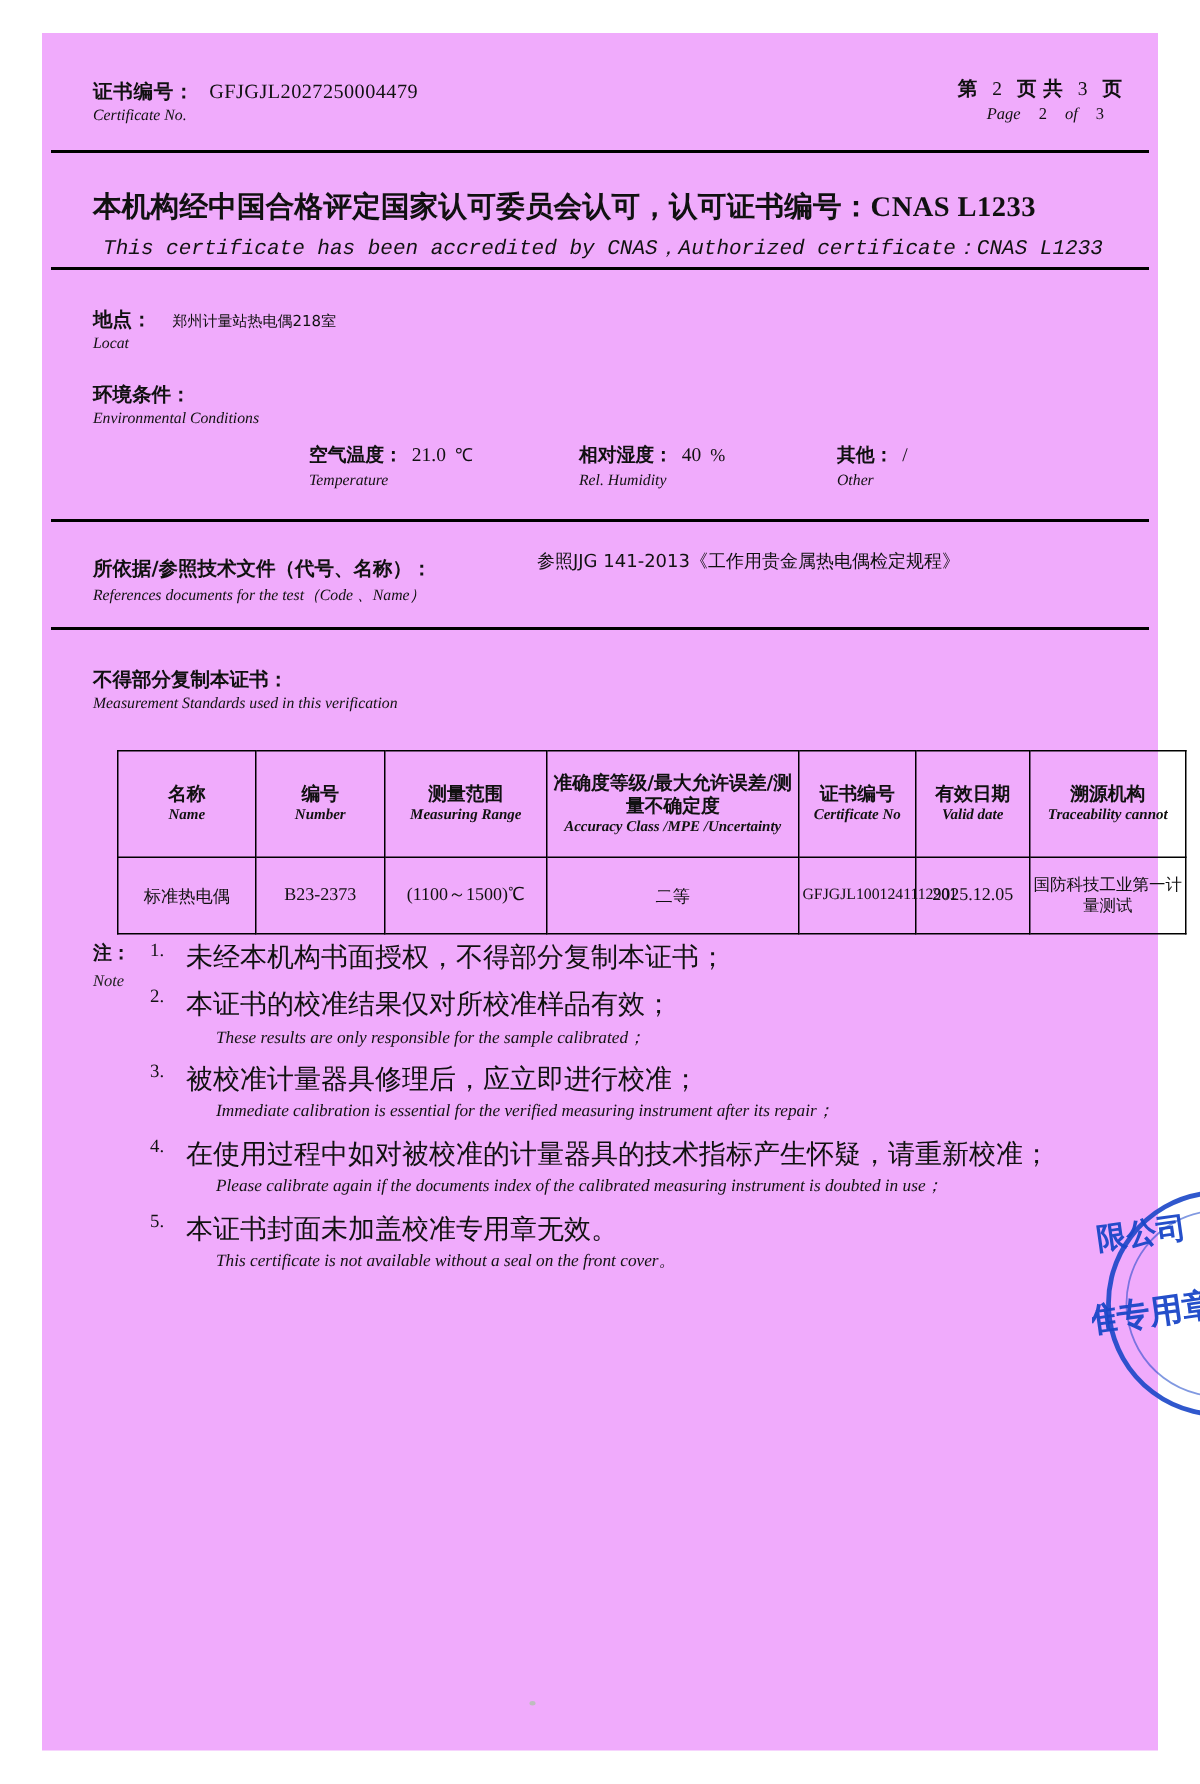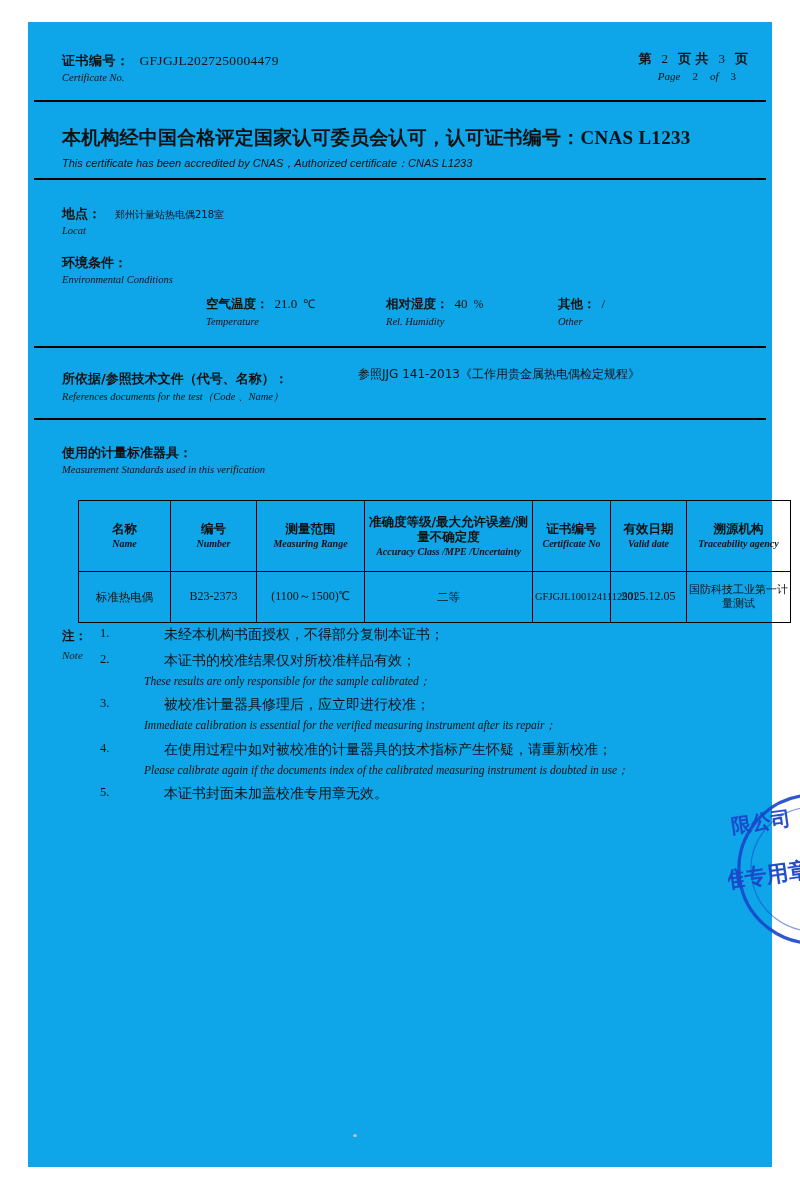--- a/index.html
+++ b/index.html
@@ -15,21 +15,21 @@
     overflow: hidden;
     font-family: "Liberation Serif", serif;
     color: #111;
   }
   .sheet {
     position: absolute;
     left: 28px;
     top: 22px;
     width: 744px;
     height: 1145px;
-    background: #0ea5e9;
+    background: #f0abfc;
     box-shadow: 0 0 0 0 transparent;
   }
   
   .cn {
     font-family: "DejaVu Sans", sans-serif;
     font-weight: bold;
   }
   .en {
     font-family: "Liberation Serif", serif;
     font-style: italic;
@@ -114,24 +114,25 @@
     font-weight: bold;
     font-size: 19px;
     letter-spacing: 0.2px;
   }
   .accred .l1 .code {
     font-family: "Liberation Serif", serif;
     font-weight: bold;
     letter-spacing: 0.3px;
   }
   .accred .l2 {
-    font-family: Liberation Sans, sans-serif;
-    font-style: italic;
-    font-size: 11px;
+    font-family: Liberation Mono, monospace;
+    font-style: italic;
+    font-size: 14px;
     margin-top: 5px;
+    text-align: center;
   }
 
   
   .sect-label {
     font-family: "DejaVu Sans", sans-serif;
     font-weight: bold;
     font-size: 13px;
   }
   .sect-sub {
     font-family: "Liberation Serif", serif;
@@ -290,25 +291,24 @@
     padding-left: 24px;
   }
   .note-item .idx {
     position: absolute;
     left: 0;
     top: 0;
     font-family: "Liberation Serif", serif;
     font-size: 12.5px;
   }
   .note-item .ncn {
-    font-family: Liberation Serif, serif;
-    font-size: 14px;
+    font-family: Liberation Sans, sans-serif;
+    font-size: 18px;
     line-height: 1.35;
     display: block;
-    margin-left: 40px;
   }
   .note-item .nen {
     font-family: "Liberation Serif", serif;
     font-style: italic;
     font-size: 11.5px;
     line-height: 1.35;
     display: block;
     margin-top: 3px;
     margin-left: 20px;
   }
@@ -400,21 +400,21 @@
 
     <div class="refs">
       <div class="sect-label">所依据/参照技术文件（代号、名称）：</div>
       <div class="sect-sub">References documents for the test（Code 、Name）</div>
     </div>
     <div class="refs-val">参照JJG 141-2013《工作用贵金属热电偶检定规程》</div>
 
     <div class="rule thick" style="left:6px; top:396px; width:732px;"></div>
 
     <div class="stdused">
-      <div class="sect-label">使用的计量标准器具：</div>
+      <div class="sect-label">不得部分复制本证书：</div>
       <div class="sect-sub">Measurement Standards used in this verification</div>
     </div>
 
     <table class="std">
       <colgroup>
         <col style="width:92px">
         <col style="width:86px">
         <col style="width:108px">
         <col style="width:168px">
         <col style="width:78px">
@@ -442,21 +442,21 @@
           <th>
             <span class="th-cn">证书编号</span>
             <span class="th-en">Certificate No</span>
           </th>
           <th>
             <span class="th-cn">有效日期</span>
             <span class="th-en">Valid date</span>
           </th>
           <th>
             <span class="th-cn">溯源机构</span>
-            <span class="th-en">Traceability agency</span>
+            <span class="th-en">Traceability cannot</span>
           </th>
         </tr>
       </thead>
       <tbody>
         <tr>
           <td class="td-cn">标准热电偶</td>
           <td class="td-num">B23-2373</td>
           <td class="td-num">(1100～1500)℃</td>
           <td class="td-cn">二等</td>
           <td class="td-num" style="font-size:10.5px; line-height:1.2;">GFJGJL1001241112901</td>
@@ -487,20 +487,21 @@
           <span class="nen">Immediate calibration is essential for the verified measuring instrument after its repair；</span>
         </div>
         <div class="note-item">
           <span class="idx">4.</span>
           <span class="ncn">在使用过程中如对被校准的计量器具的技术指标产生怀疑，请重新校准；</span>
           <span class="nen">Please calibrate again if the documents index of the calibrated measuring instrument is doubted in use；</span>
         </div>
         <div class="note-item">
           <span class="idx">5.</span>
           <span class="ncn">本证书封面未加盖校准专用章无效。</span>
+          <span class="nen">This certificate is not available without a seal on the front cover。</span>
         </div>
       </div>
     </div>
 
     <div class="stamp">
       <svg width="170" height="170" viewBox="0 0 170 170">
         <g transform="rotate(-8 85 85)">
           <circle cx="85" cy="85" r="74" fill="none" stroke="#1a46c8" stroke-width="3.2" opacity="0.9"></circle>
           <circle cx="85" cy="85" r="62" fill="none" stroke="#1a46c8" stroke-width="1.2" opacity="0.55"></circle>
           <text x="10" y="38" font-family="DejaVu Sans, sans-serif" font-size="20" font-weight="bold" fill="#1a46c8" opacity="0.95">限公司</text>

